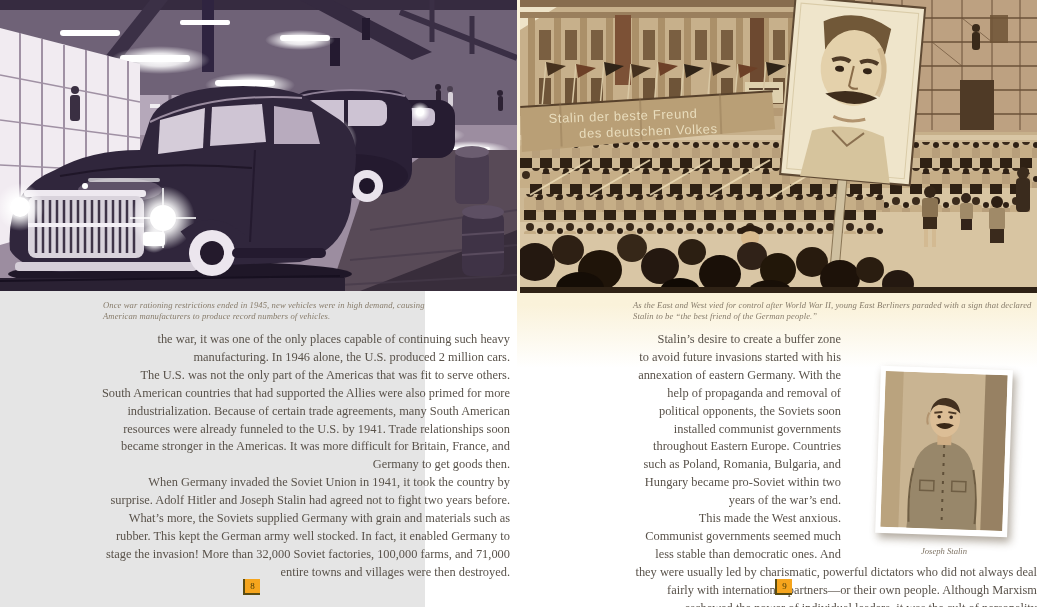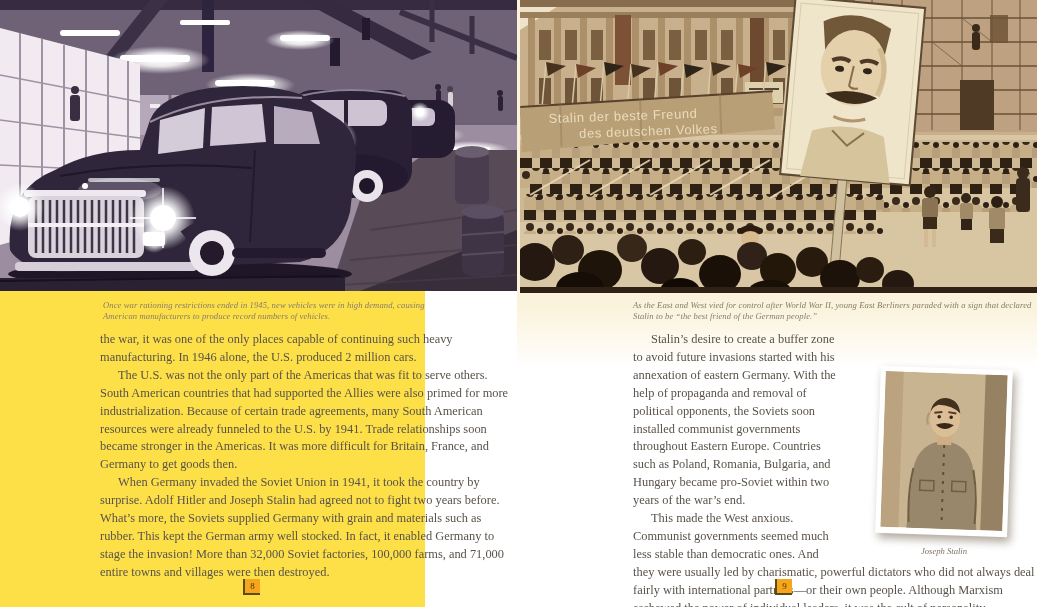--- a/index.html
+++ b/index.html
@@ -2,35 +2,35 @@
 <html><head>
 <meta charset="utf-8">
 <style>
   html,body{margin:0;padding:0;}
   body{
     width:1037px;height:607px;position:relative;overflow:hidden;
     background:#ffffff;font-family:"Liberation Serif",serif;
   }
   .spread{position:absolute;inset:0;}
   .page{position:absolute;top:0;height:607px;}
-  .page-left{left:0;width:425px;background:#fde047;}
+  .page-left{left:0;width:425px;background:#e5e5e5;}
   .page-right{left:517px;width:520px;background:linear-gradient(180deg,#FBF3DC 0px,#FAF2DA 305px,#ffffff 368px,#ffffff 100%);}
   figure{margin:0;}
   .photo{position:absolute;top:0;margin:0;display:block;}
   .photo svg{display:block;width:100%;height:100%;}
   .photo-left{left:0;width:517px;height:291px;}
   .photo-right{left:3px;width:517px;height:293px;}
   .caption{
     position:absolute;font-style:italic;font-size:8.6px;line-height:10.8px;
     color:#877c6b;letter-spacing:.1px;margin:0;
   }
   .caption-left{left:103px;top:300px;width:356px;}
   .caption-right{left:116px;top:300px;width:410px;}
   .body{position:absolute;font-size:12.4px;line-height:17.9px;color:#59524a;}
-  .body p{margin:0;}
+  .body p{margin:0;text-align:right;}
   .body p.indent{text-indent:18px;}
   .body-left{left:100px;top:331px;width:410px;}
   .body-right{left:116px;top:331px;width:404px;}
   .inset-float{float:right;width:186px;margin:37px 0 0 10px;text-align:center;}
   .inset-frame{
     display:inline-block;background:#ffffff;padding:5px 5px 6px;
     box-shadow:3px 5px 9px rgba(70,50,25,.42);transform:rotate(2deg);
   }
   .inset-frame svg{width:122px;height:156px;display:block;}
   .inset-caption{font-style:italic;font-size:8.6px;color:#7e7364;margin-top:2px;}

